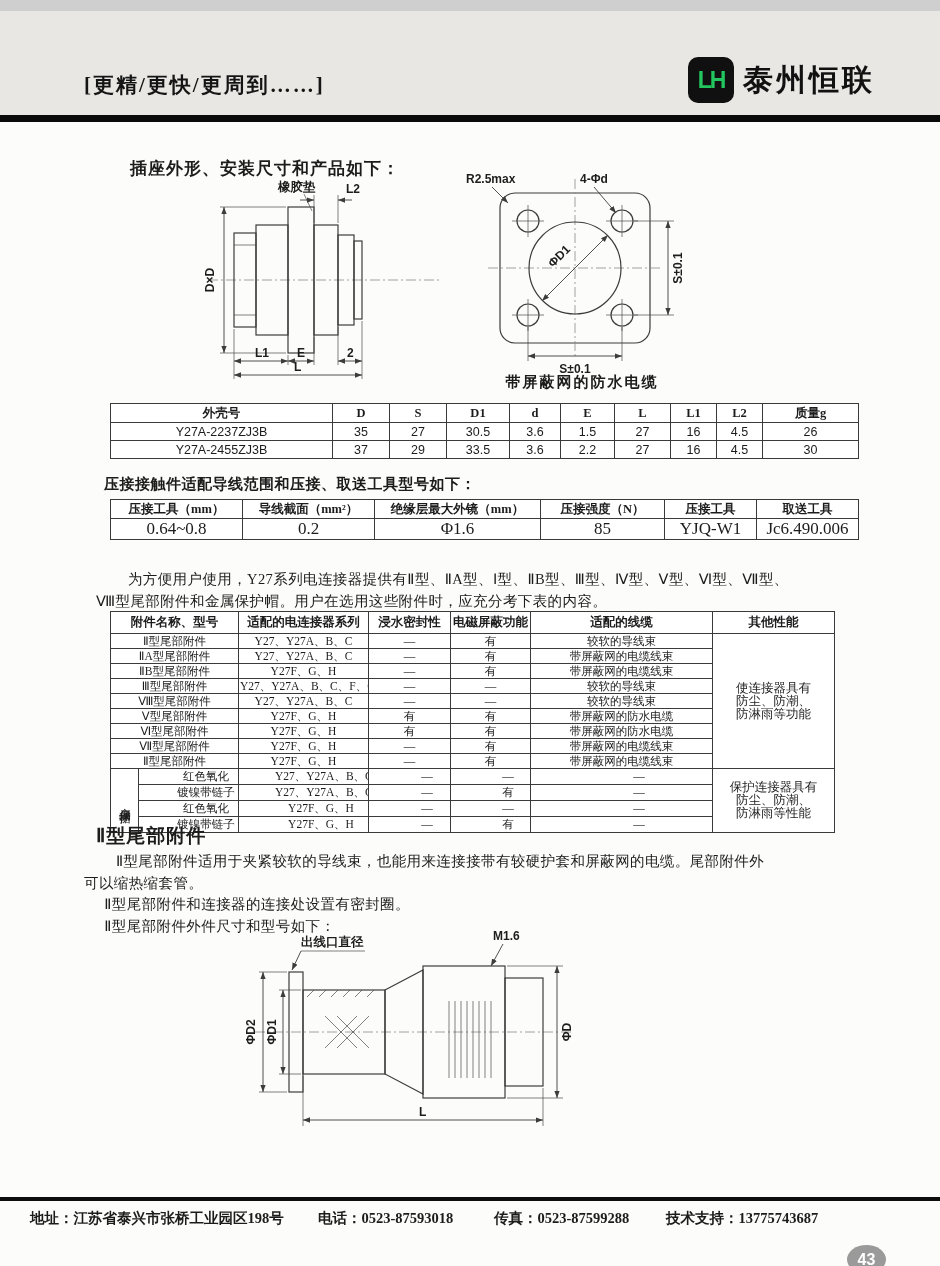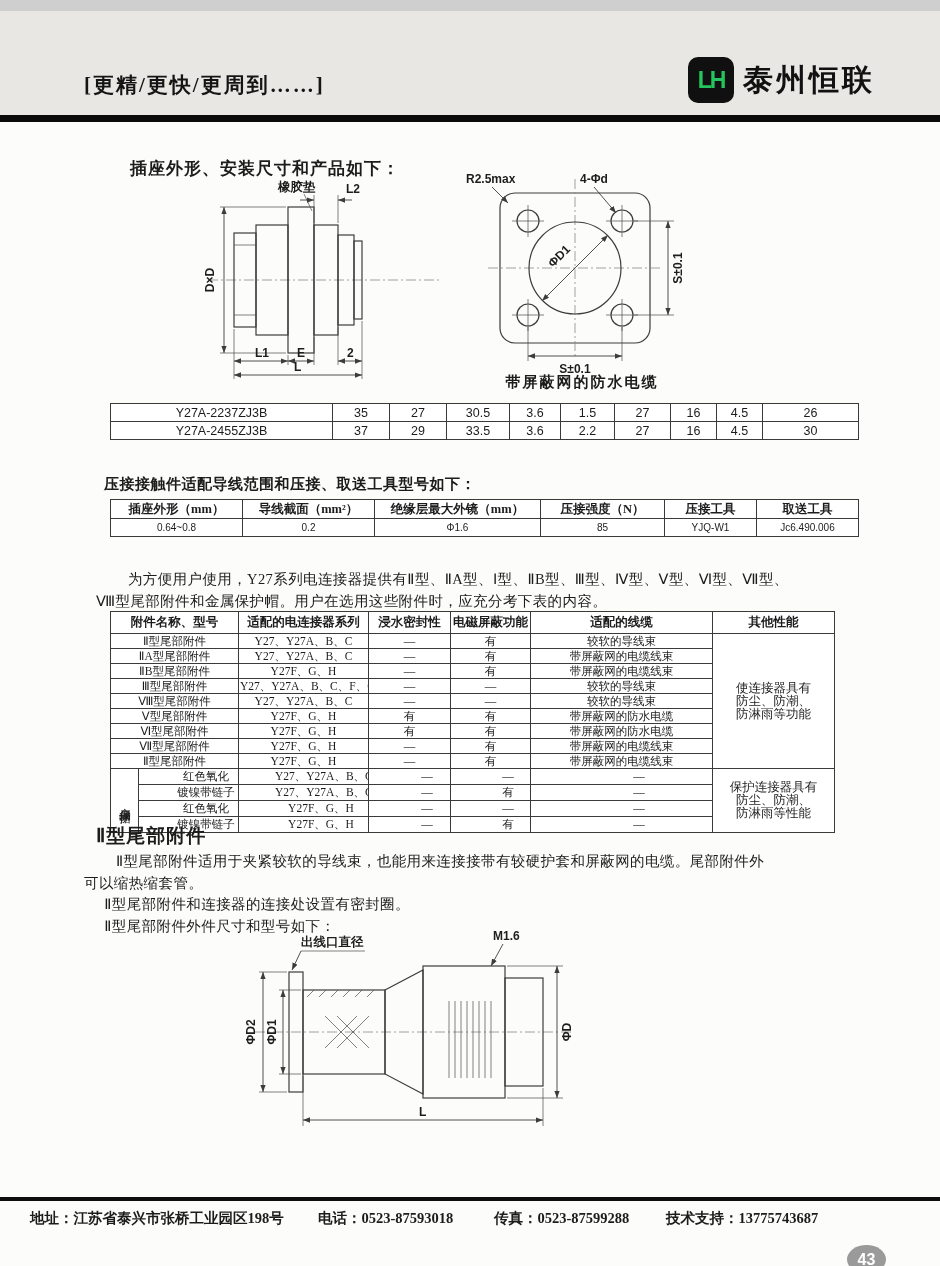--- a/index.html
+++ b/index.html
@@ -25,21 +25,21 @@
   .ind2{text-indent:2.2em;}
   .ind1{text-indent:1.4em;}
   
   table{position:absolute;border-collapse:collapse;table-layout:fixed;background:#fff;}
   th,td{border:1px solid #3a3a3a;text-align:center;overflow:hidden;white-space:nowrap;padding:0 1px;font-weight:normal;}
   .dim{left:110px;top:392px;width:748px;font-size:12.5px;}
   .dim th{height:18px;font-weight:600;}
   .dim td{height:17px;font-family:"Liberation Sans",sans-serif;font-size:12.5px;}
   .crimp{left:110px;top:488px;width:748px;font-size:12.5px;}
   .crimp th{height:18px;font-weight:600;}
-  .crimp td{height:17px;font-family:Liberation Sans, sans-serif;font-size:10px;}
+  .crimp td{height:17px;font-family:Liberation Serif, serif;font-size:17px;}
   .acc{left:110px;top:600px;width:724px;font-size:11.5px;}
   .acc th{height:21px;font-size:12.5px;font-weight:600;}
   .acc td{height:14px;line-height:13px;}
   .acc td.cap-row{height:15px;padding-left:36px;}
   .preline{white-space:pre-line;line-height:16px;font-size:12.5px;}
   .vlabel{writing-mode:vertical-rl;text-orientation:upright;letter-spacing:1px;font-size:11.5px;line-height:26px;}
   
   svg{position:absolute;overflow:visible;}
   .ln{stroke:#3c3c3c;stroke-width:1.2;fill:none;}
   .thin{stroke:#4a4a4a;stroke-width:.7;fill:none;}
@@ -168,20 +168,32 @@
         <col style="width:57px">
         <col style="width:63px">
         <col style="width:51px">
         <col style="width:54px">
         <col style="width:56px">
         <col style="width:46px">
         <col style="width:46px">
         <col style="width:96px">
       </colgroup>
     <tbody>
+        <tr>
+      <th>外壳号</th>
+      <th>D</th>
+      <th>S</th>
+      <th>D1</th>
+      <th>d</th>
+      <th>E</th>
+      <th>L</th>
+      <th>L1</th>
+      <th>L2</th>
+      <th>质量g</th>
+    </tr>
     <tr>
       <td>Y27A-2237ZJ3B</td>
       <td>35</td>
       <td>27</td>
       <td>30.5</td>
       <td>3.6</td>
       <td>1.5</td>
       <td>27</td>
       <td>16</td>
       <td>4.5</td>
@@ -207,21 +219,21 @@
     <colgroup>
         <col style="width:132px">
         <col style="width:132px">
         <col style="width:166px">
         <col style="width:124px">
         <col style="width:92px">
         <col style="width:102px">
       </colgroup>
     <tbody>
         <tr>
-      <th>插座外形（mm）</th>
+      <th>压接工具（mm）</th>
       <th>导线截面（mm²）</th>
       <th>绝缘层最大外镜（mm）</th>
       <th>压接强度（N）</th>
       <th>压接工具</th>
       <th>取送工具</th>
     </tr>
     <tr>
       <td>0.64~0.8</td>
       <td>0.2</td>
       <td>Φ1.6</td>

